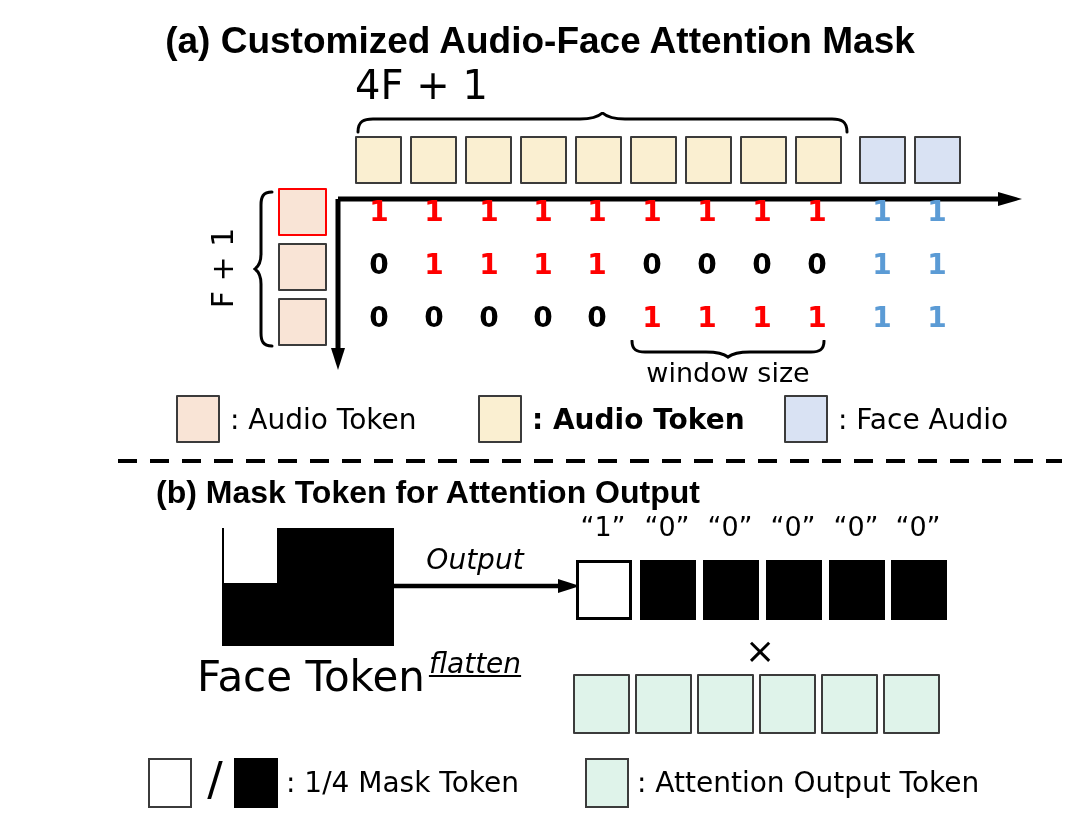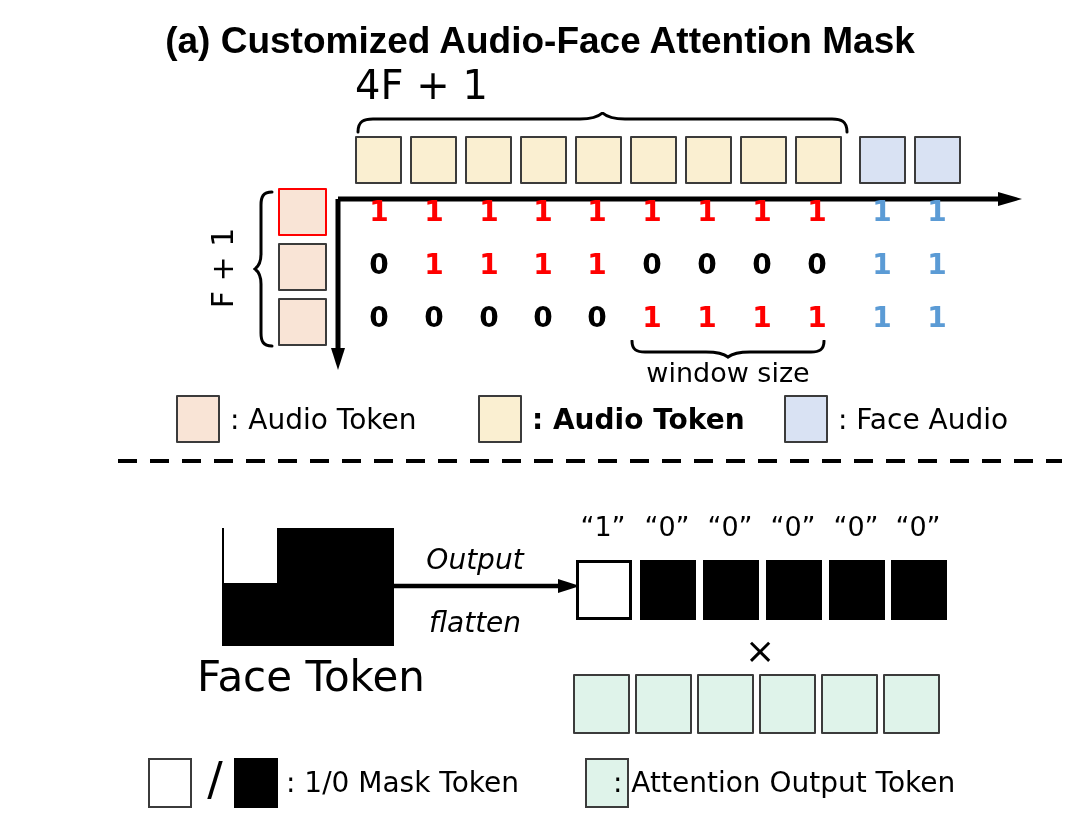--- a/index.html
+++ b/index.html
@@ -20,21 +20,21 @@
   #window-label{left:630px;width:196px;top:357px;text-align:center;font-size:27px;white-space:nowrap;}
   .legend-label{font-size:28px;color:#000;white-space:nowrap;}
   #dashed-divider{left:118px;top:459px;width:944px;height:3.5px;
      background:repeating-linear-gradient(90deg,#000 0 19px,transparent 19px 32px);}
   #face-mask-image{left:222px;top:528px;width:172px;height:118px;background:#000;}
   #face-region-patch{position:absolute;left:2px;top:0;width:53px;height:55px;background:#fff;}
   #face-mask-label{left:196px;top:652px;width:230px;text-align:center;font-size:42px;white-space:nowrap;}
   .arrow-note{left:372px;width:206px;text-align:center;font-size:28px;font-style:italic;white-space:nowrap;}
   #reshape-label{top:543px;}
   #patchify-label{top:591px;}
-  #flatten-label{top:606px;}
+  #flatten-label{top:647px;text-decoration:underline;}
   .bit-label{position:absolute;width:64px;text-align:center;font-size:27px;white-space:nowrap;}
   .mask-sq{position:absolute;width:56px;height:60px;box-sizing:border-box;}
   .mask-white{background:#fff;border:3.5px solid #000;}
   .mask-black{background:#000;}
   #multiply-symbol{left:738px;top:630px;width:44px;text-align:center;font-size:36px;}
   .legend-sq{position:absolute;box-sizing:border-box;}
   #slash-glyph{left:197px;top:752px;width:36px;text-align:center;font-size:46px;}
 </style>
 </head>
 <body>
@@ -127,20 +127,21 @@
       <div class="token" style="left: 176px; top: 395px; width: 44px; height: 48px; background: rgb(249, 228, 214);"></div>
       <div class="legend-label abs" style="left: 230px; top: 403px;">: Audio Token</div>
       <div class="token" style="left: 478px; top: 395px; width: 44px; height: 48px; background: rgb(250, 239, 209);"></div>
       <div class="legend-label abs" style="left: 532px; top: 403px; font-weight: bold;">: Audio Token</div>
       <div class="token" style="left: 784px; top: 395px; width: 44px; height: 48px; background: rgb(217, 226, 243);"></div>
       <div class="legend-label abs" style="left: 838px; top: 403px;">: Face Audio</div>
     </div>
 
   <div id="dashed-divider" class="abs"></div>
 
+  <div id="title-b" class="abs title">(b) Mask Token for Attention Output</div>
 
   <div id="face-mask-image" class="abs">
     <div id="face-region-patch"></div>
   </div>
   <div id="face-mask-label" class="abs">Face Token</div>
 
   <svg class="abs" style="left:394px;top:578px;" width="190" height="16">
     <line x1="0" y1="8" x2="166" y2="8" stroke="#000" stroke-width="4.5"></line>
     <polygon points="164,1 186,8 164,15" fill="#000"></polygon>
   </svg>
@@ -171,17 +172,17 @@
       <div class="token" style="left: 635px; top: 674px; width: 57px; height: 60px; background: rgb(223, 243, 234);"></div>
       <div class="token" style="left: 697px; top: 674px; width: 57px; height: 60px; background: rgb(223, 243, 234);"></div>
       <div class="token" style="left: 759px; top: 674px; width: 57px; height: 60px; background: rgb(223, 243, 234);"></div>
       <div class="token" style="left: 821px; top: 674px; width: 57px; height: 60px; background: rgb(223, 243, 234);"></div>
       <div class="token" style="left: 883px; top: 674px; width: 57px; height: 60px; background: rgb(223, 243, 234);"></div>
     </div>
 
   <div class="legend-sq abs" id="legend-white-sq" style="left:148px;top:758px;width:44px;height:50px;background:#fff;border:2.5px solid #3b3b3b;"></div>
   <div id="slash-glyph" class="abs">/</div>
   <div class="legend-sq abs" style="left:234px;top:758px;width:44px;height:50px;background:#000;"></div>
-  <div class="abs legend-label" style="left:286px;top:766px;">: 1/0 Mask Token</div>
+  <div class="abs legend-label" style="left:286px;top:766px;">: 1/4 Mask Token</div>
   <div class="legend-sq abs" id="legend-attn-sq" style="left: 585px; top: 758px; width: 44px; height: 50px; border: 2.5px solid rgb(59, 59, 59); background: rgb(223, 243, 234);"></div>
-  <div class="abs legend-label" style="left:613px;top:766px;text-align:right;">: Attention Output Token</div>
+  <div class="abs legend-label" style="left:637px;top:766px;text-align:right;">: Attention Output Token</div>
 
 </div>
 
 </body></html>

